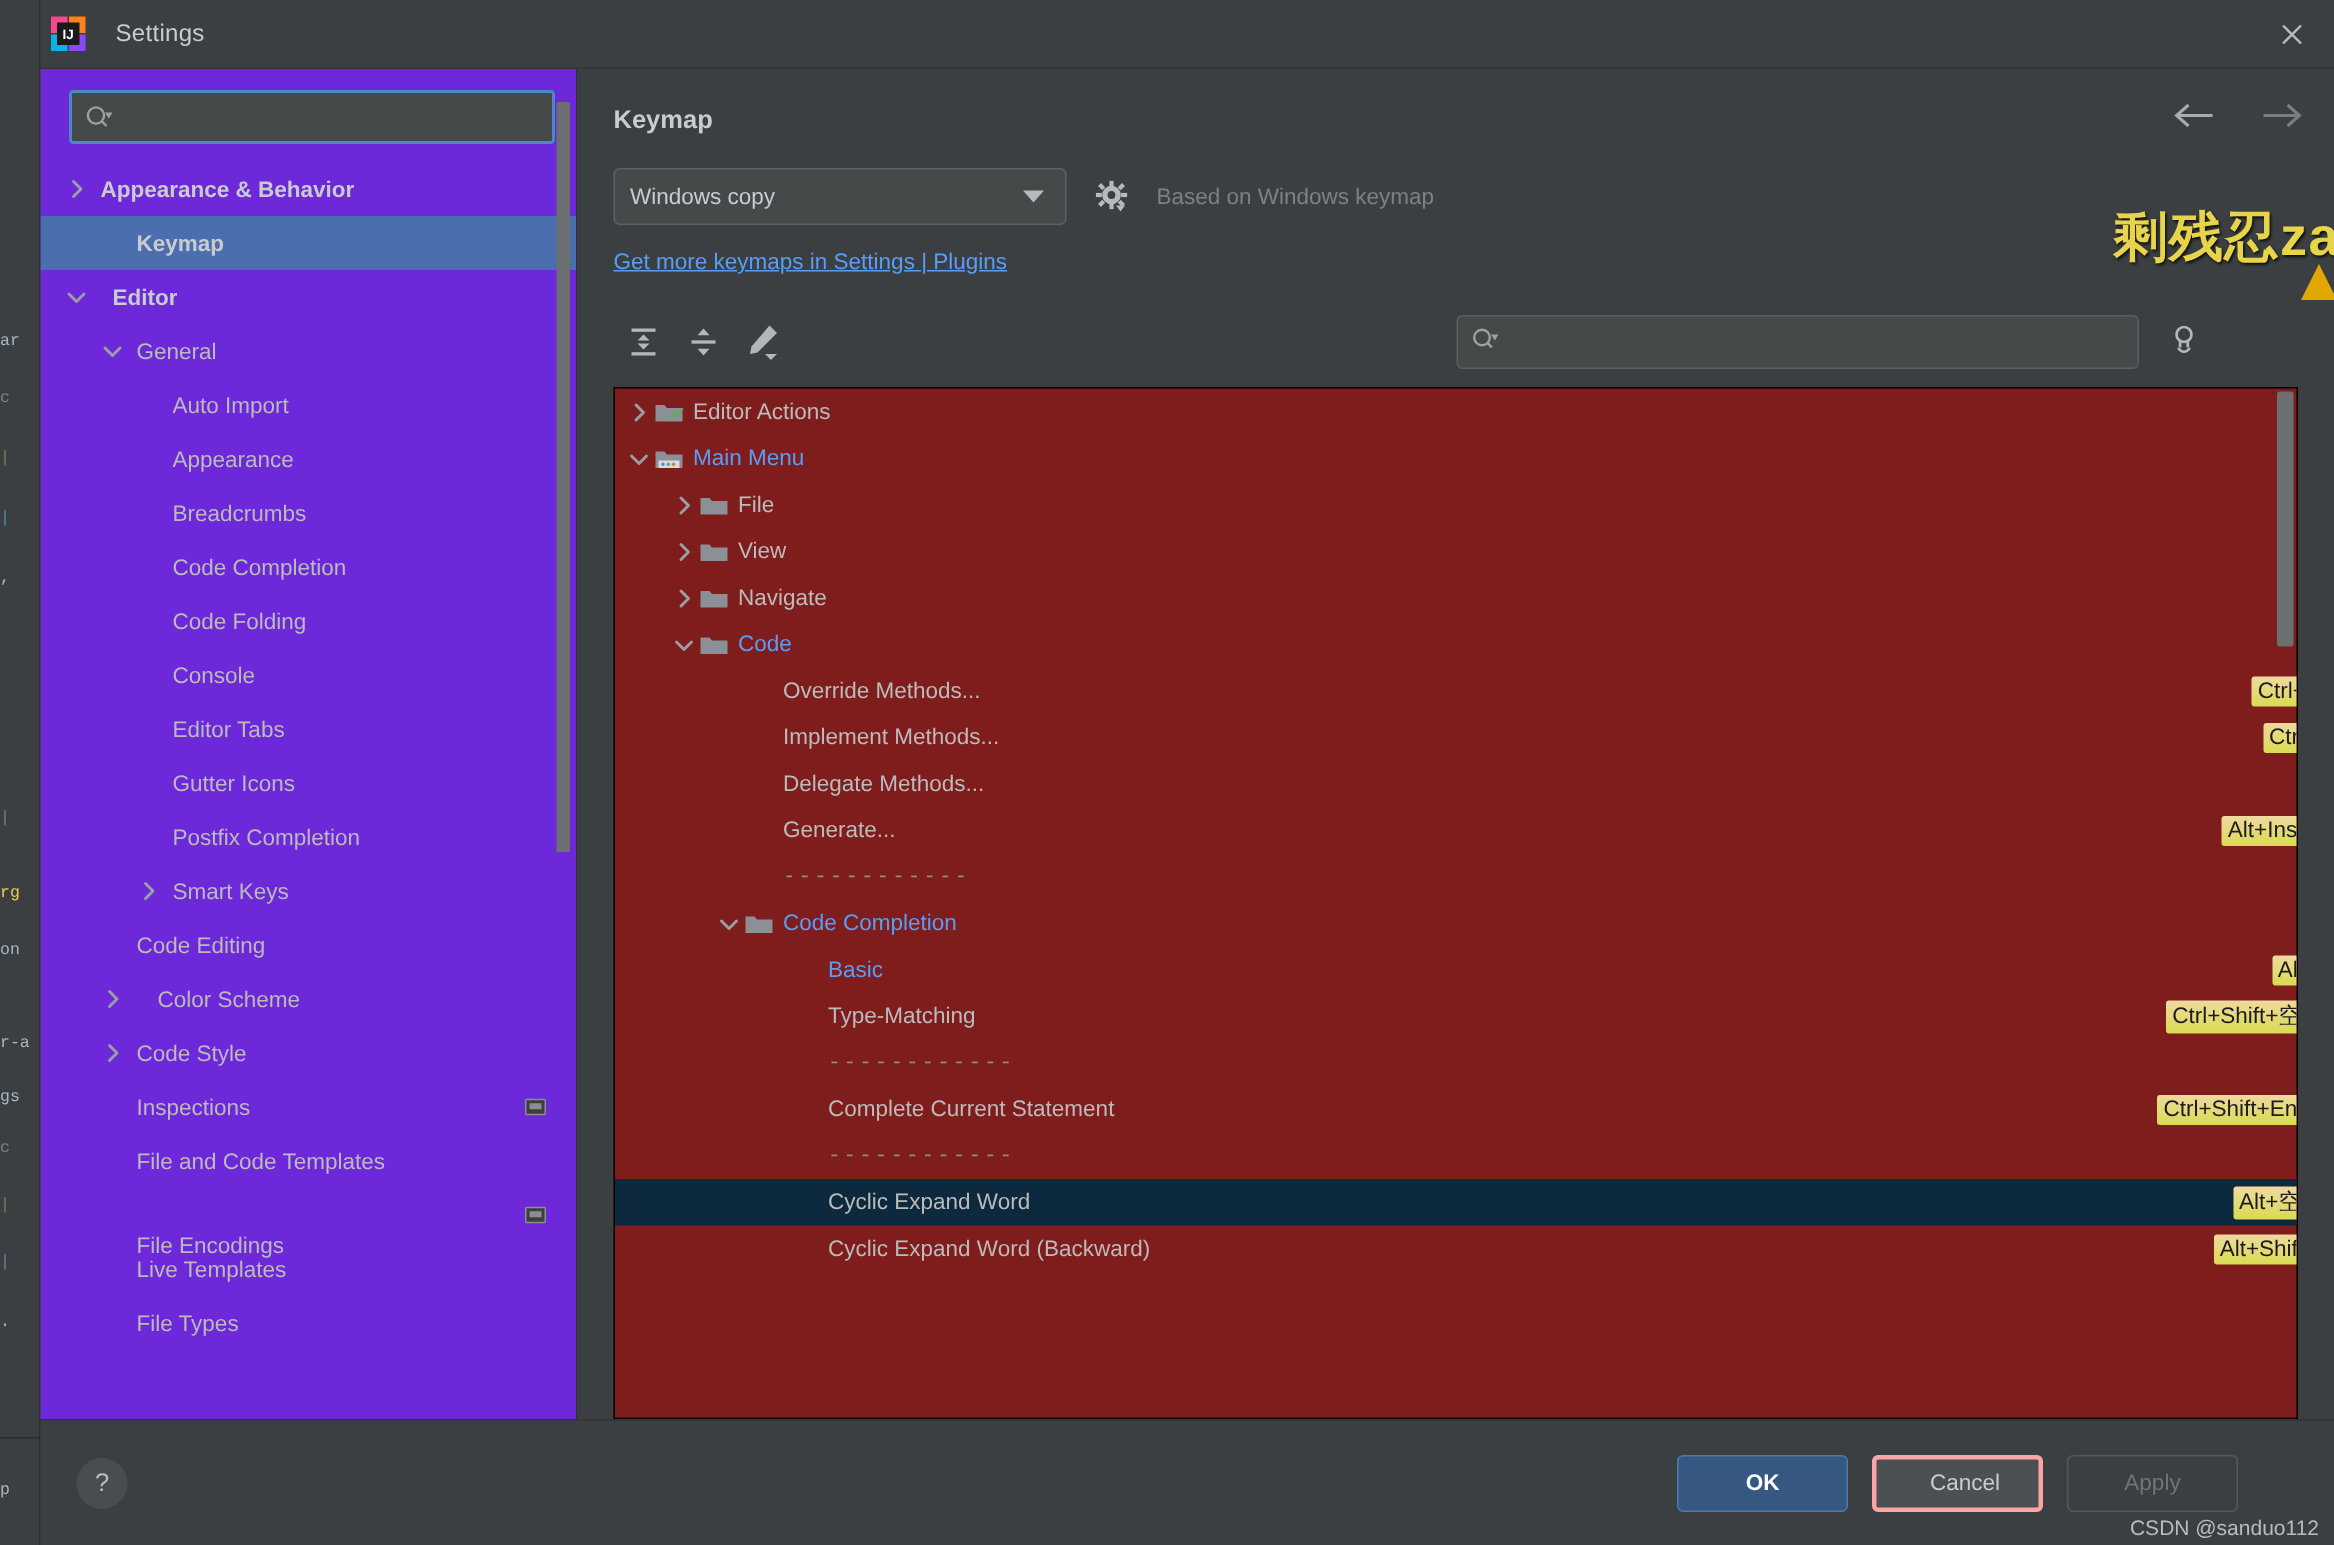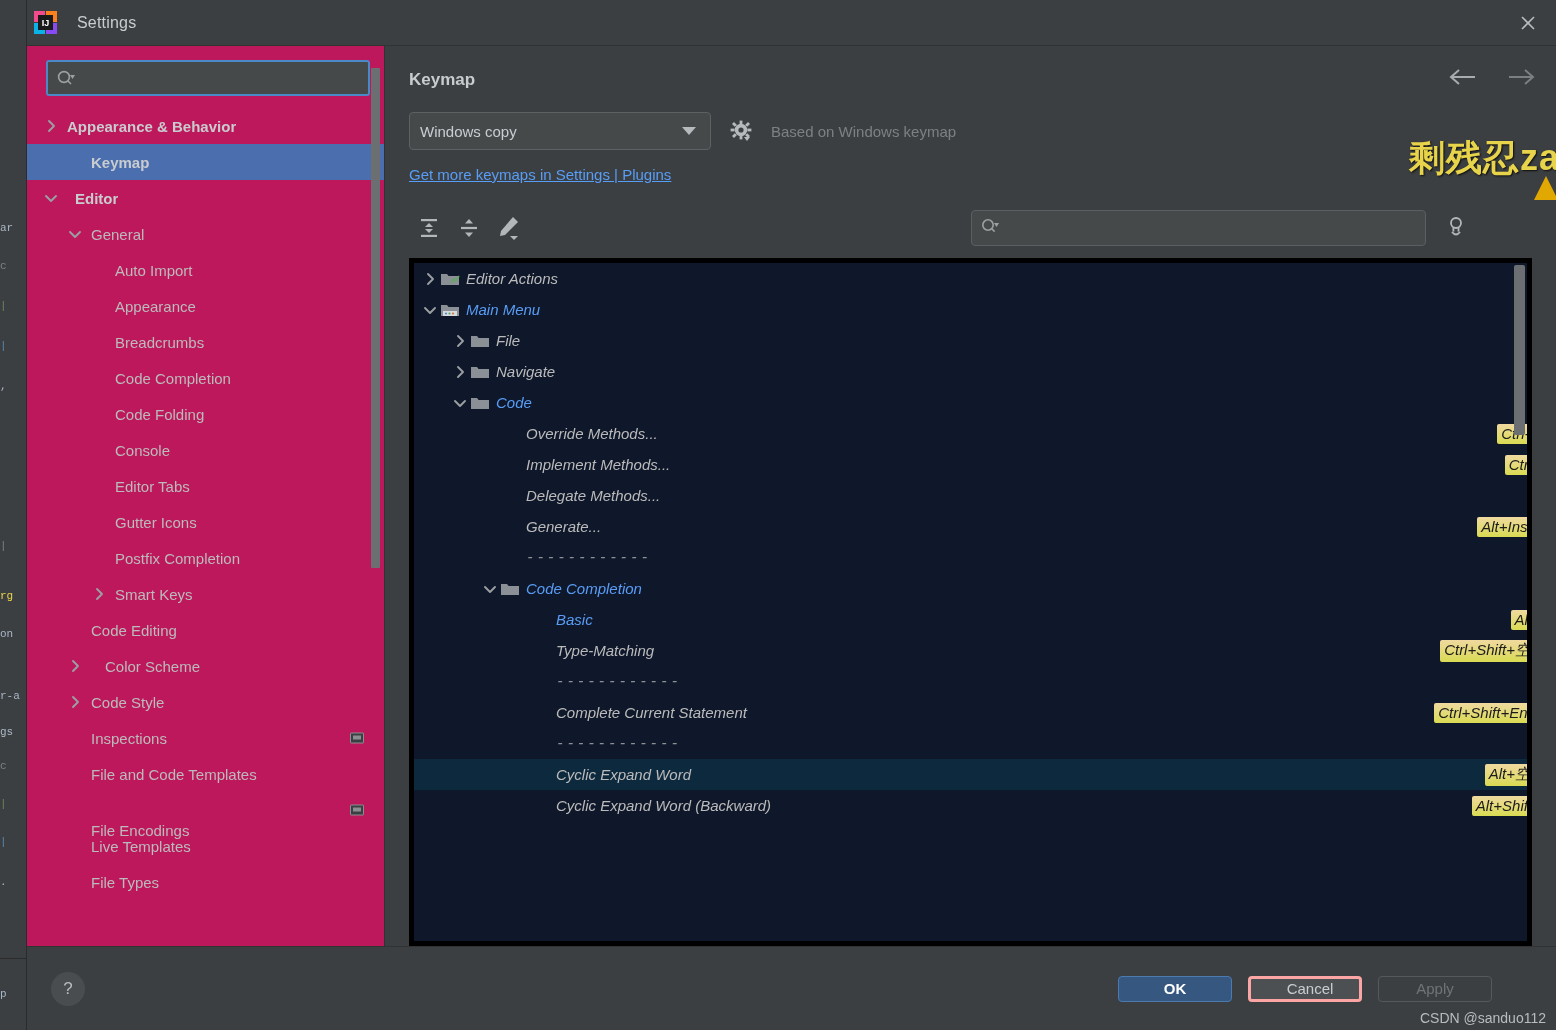--- a/index.html
+++ b/index.html
@@ -52,21 +52,21 @@
     color: #b9bcbf;
   }
   #close-btn svg { display: block; }
 
   
   #body { flex: 1 1 auto; display: flex; min-height: 0; }
 
   
   #sidebar {
     width: 358px; flex: 0 0 358px;
-    background: #be185d;
+    background: #6d28d9;
     border-right: 1px solid #323232;
     position: relative;
     display: flex; flex-direction: column;
   }
   #search-wrap { padding: 14px 14px 10px 19px; }
   #search-box {
     height: 36px; background: #45494a; border: 2px solid #4a88c7;
     border-radius: 3px; display: flex; align-items: center; padding: 0 8px;
   }
   #search-box .magnifier { flex: 0 0 auto; display: flex; align-items: center; }
@@ -163,22 +163,22 @@
   #tree-search-input::placeholder { color: #6e7376; }
   #find-shortcut-btn {
     position: absolute; left: 1030px; top: 6px;
     width: 34px; height: 32px; display: flex;
     align-items: center; justify-content: center; color: #b3b7b9;
   }
 
   
   #keymap-tree-wrap {
     margin: 8px 24px 0 24px; flex: 1 1 auto; min-height: 0;
-    border: 5px solid #000000; background: #0f172a;
-    position: relative; overflow: hidden; font-style: italic;
+    border: 1px solid #000000; background: #7f1d1d;
+    position: relative; overflow: hidden;
   }
   #keymap-tree { position: relative; }
   .knode {
     height: 31px; display: flex; align-items: center;
     font-size: 15px; color: #bbbbbb; white-space: nowrap;
     position: relative; padding-right: 8px;
   }
   .knode.sel { background: #0d293e; }
   .knode .karrow {
     width: 20px; flex: 0 0 20px; display: flex;
@@ -226,21 +226,21 @@
   #help-btn {
     width: 34px; height: 34px; border-radius: 50%; background: #4a4d4f;
     display: flex; align-items: center; justify-content: center;
     color: #b9bcbf; font-size: 17px; margin-left: 4px;
   }
   #footer-buttons {
     position: absolute; right: 64px; top: 50%; transform: translateY(-50%);
     display: flex; gap: 16px;
   }
   .fbtn {
-    height: 26px; min-width: 114px; border-radius: 4px;
+    height: 38px; min-width: 114px; border-radius: 4px;
     display: flex; align-items: center; justify-content: center;
     font-size: 15px; padding: 0 20px;
   }
   .fbtn.primary { background: #365880; color: #ffffff; font-weight: bold; border: 1px solid #4a7ab0; }
   .fbtn.normal  { background: #4c5052; color: #c8cdd2; border: 3px solid #fca5a5; padding-left: 30px; }
   .fbtn.disabled{ background: #3c3f41; color: #6f7476; border: 1px solid #55595b; }
   #watermark {
     position: absolute; right: 10px; bottom: 4px;
     color: #b9bcbf; font-size: 14px;
   }
@@ -568,20 +568,33 @@
               <span class="karrow">
                 <svg width="16" height="16" viewBox="0 0 16 16">
                   <polyline points="6,3 11,8 6,13" stroke="currentColor" stroke-width="1.9" fill="none" stroke-linecap="round" stroke-linejoin="round"></polyline>
                 </svg>
               </span>
               <span class="kicon">
                 <svg width="20" height="16" viewBox="0 0 20 16">
                   <path d="M1 3 h6 l1.6 2 H19 v9 H1 Z" fill="#8b9096"></path>
                 </svg>
               </span>
+              <span class="klabel">View</span>
+            </div>
+            <div class="knode" style="padding-left: 36px;">
+              <span class="karrow">
+                <svg width="16" height="16" viewBox="0 0 16 16">
+                  <polyline points="6,3 11,8 6,13" stroke="currentColor" stroke-width="1.9" fill="none" stroke-linecap="round" stroke-linejoin="round"></polyline>
+                </svg>
+              </span>
+              <span class="kicon">
+                <svg width="20" height="16" viewBox="0 0 20 16">
+                  <path d="M1 3 h6 l1.6 2 H19 v9 H1 Z" fill="#8b9096"></path>
+                </svg>
+              </span>
               <span class="klabel">Navigate</span>
             </div>
             <div class="knode link" style="padding-left: 36px;">
               <span class="karrow">
                 <svg width="16" height="16" viewBox="0 0 16 16">
                   <polyline points="3,6 8,11 13,6" stroke="currentColor" stroke-width="1.9" fill="none" stroke-linecap="round" stroke-linejoin="round"></polyline>
                 </svg>
               </span>
               <span class="kicon">
                 <svg width="20" height="16" viewBox="0 0 20 16">

